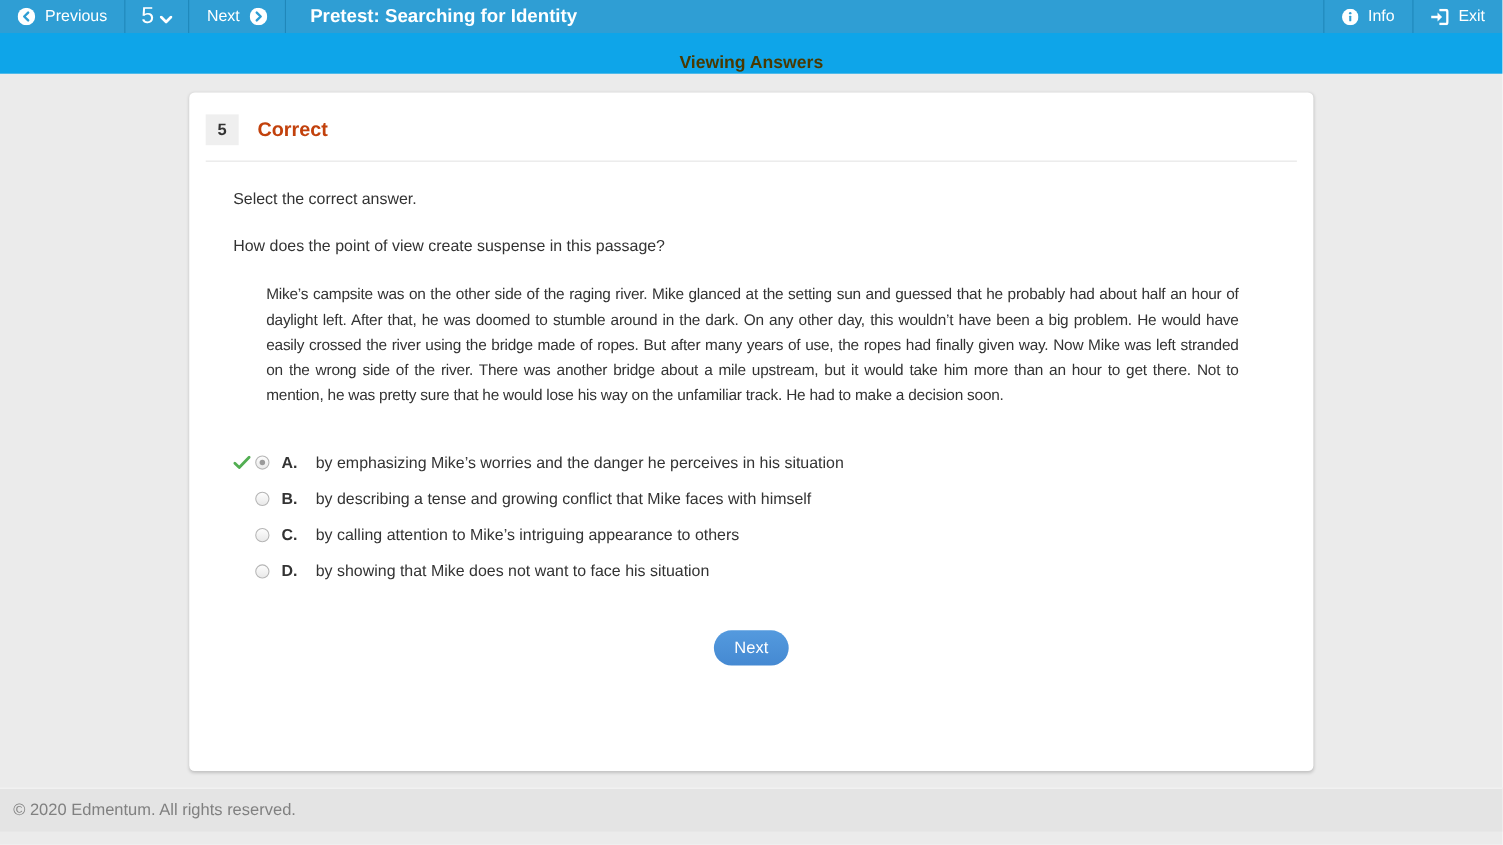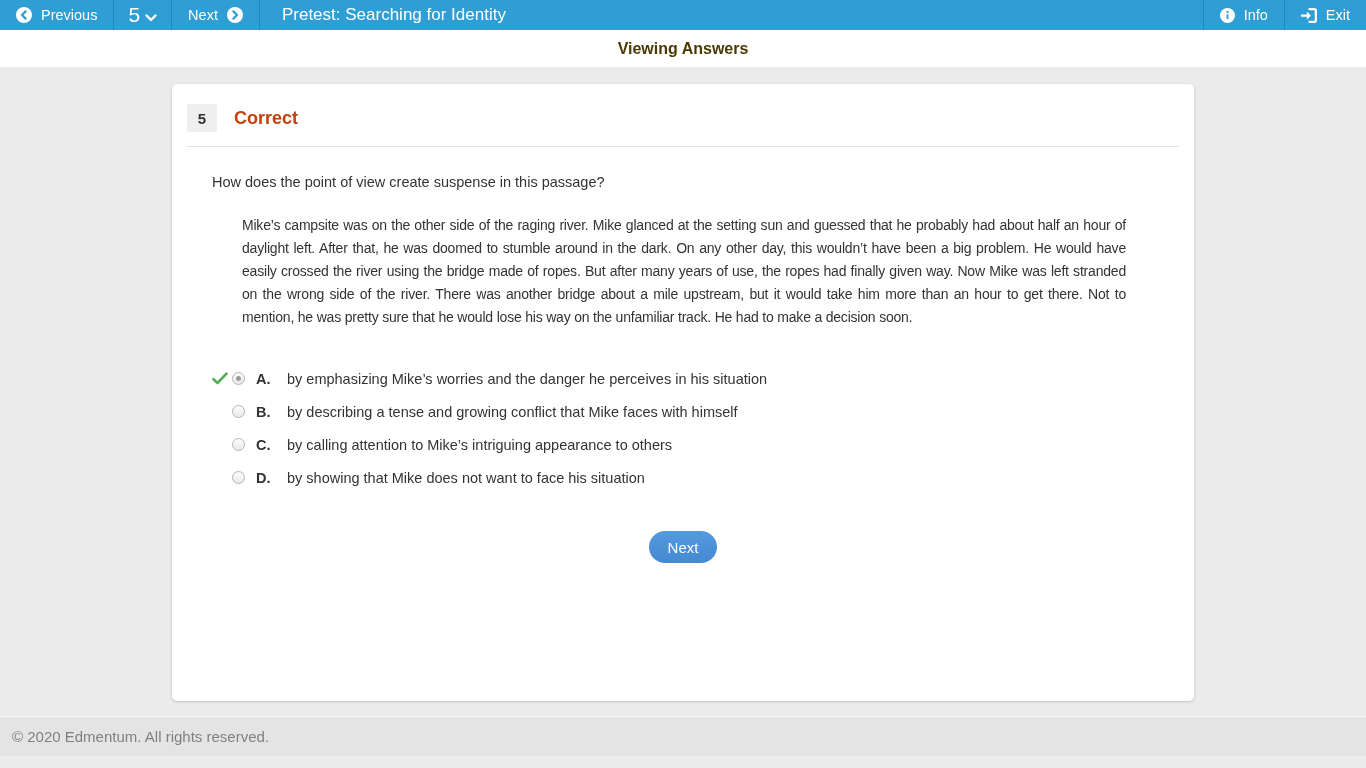--- a/index.html
+++ b/index.html
@@ -29,29 +29,29 @@
   }
   .tb-left { display:flex; align-items:stretch; }
   .tb-right { display:flex; align-items:stretch; margin-left:auto; }
   .tb-right .tb-seg { border-right:none; border-left:1px solid #1f87ba; }
   .q-drop { font-size:21px; font-weight:400; gap:5px; padding:0 14px; }
   .q-drop .chev { margin-top:6px; }
   .tb-title {
     display:flex; align-items:center;
     padding-left:22px;
     font-size:17px;
-    font-weight:400;
+    font-weight:700;
   }
   .tb-icon { display:inline-flex; align-items:center; }
 
   
   .banner {
     height:37px;
-    background:#ffffff;
-    display:flex; align-items:center; justify-content:center;
+    background:#0ea5e9;
+    display:flex; align-items:flex-end; justify-content:center;
     font-size:16px;
     font-weight:600;
     color:#4a3900;
   }
 
   
   .main {
     height:649px;
     padding-top:17px;
   }
@@ -221,20 +221,21 @@
 
 <div class="main">
   <div class="card">
 
     <div class="q-header">
       <div class="q-num">5</div>
       <div class="q-status">Correct</div>
     </div>
 
     <div class="q-body">
+      <div class="instruction">Select the correct answer.</div>
       <div class="prompt">How does the point of view create suspense in this passage?</div>
       <div class="passage">Mike’s campsite was on the other side of the raging river. Mike glanced at the setting sun and guessed that he probably had about half an hour of daylight left. After that, he was doomed to stumble around in the dark. On any other day, this wouldn’t have been a big problem. He would have easily crossed the river using the bridge made of ropes. But after many years of use, the ropes had finally given way. Now Mike was left stranded on the wrong side of the river. There was another bridge about a mile upstream, but it would take him more than an hour to get there. Not to mention, he was pretty sure that he would lose his way on the unfamiliar track. He had to make a decision soon.</div>
 
       <div class="options">
         <div class="option selected correct">
           <span class="check">
             <svg width="16" height="13" viewBox="0 0 16 13">
                 <path d="M1.5 7.2 5.5 11 14.5 1.6" stroke="#52ae52" stroke-width="2.6" fill="none" stroke-linecap="round" stroke-linejoin="round"></path>
               </svg>
           </span>

